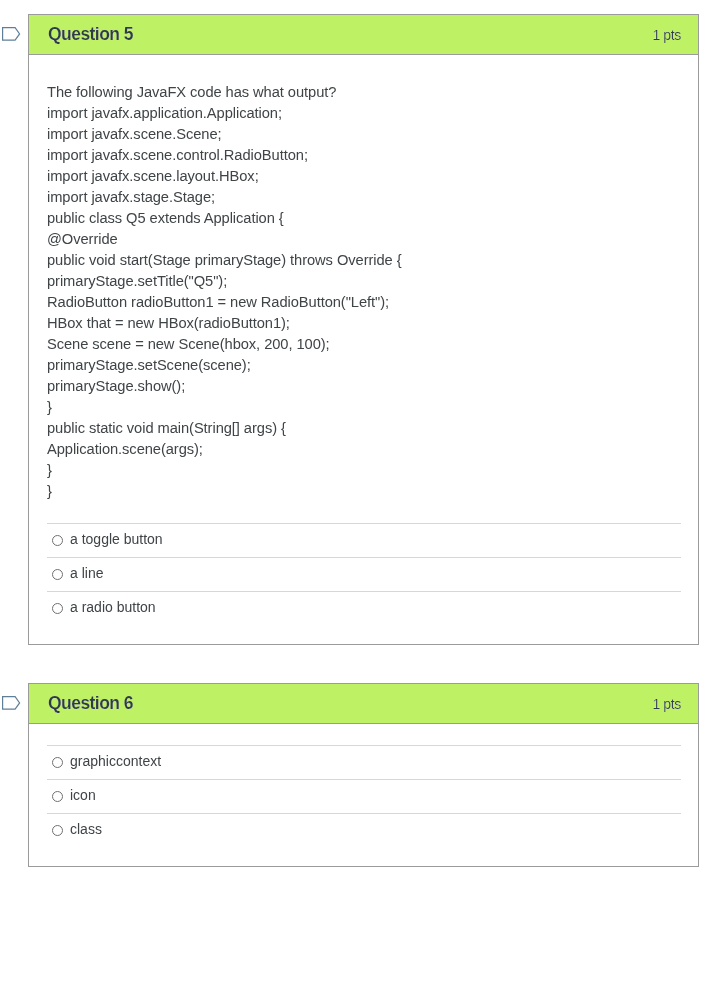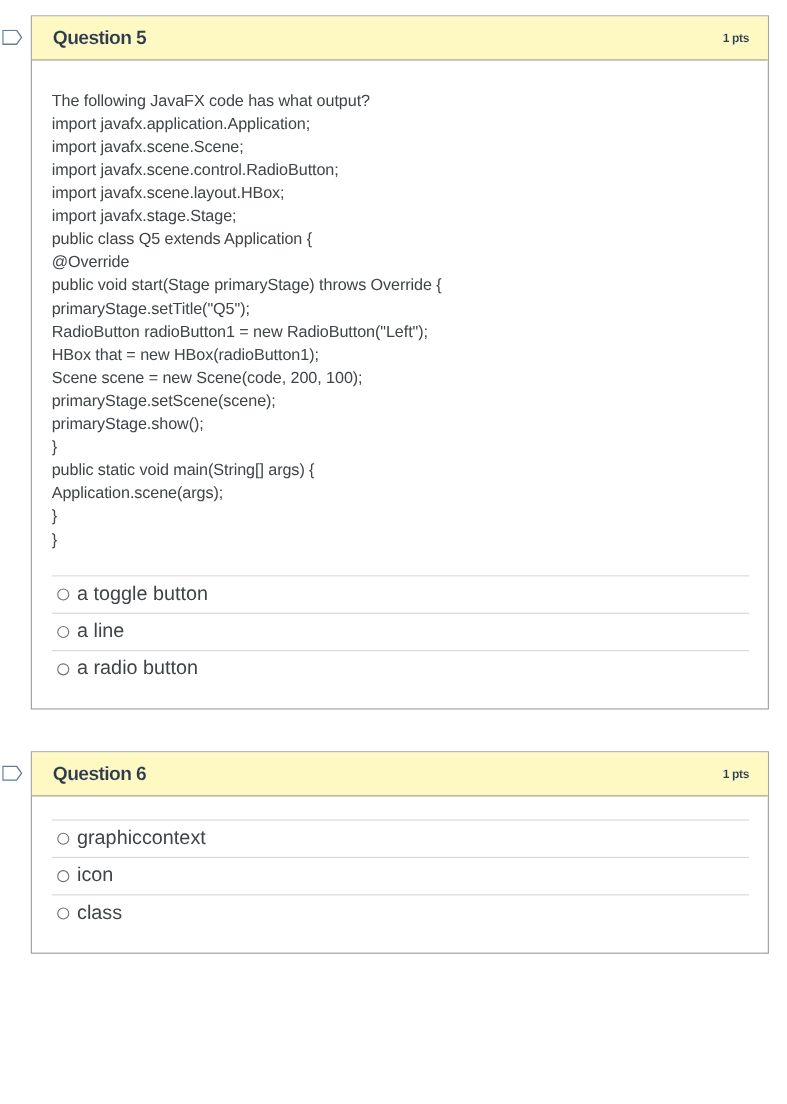--- a/index.html
+++ b/index.html
@@ -17,46 +17,46 @@
   .qwrap { position:relative; margin-bottom:38px; }
   .q-flag { position:absolute; left:2px; top:13px; width:19px; height:15px; }
 
   .question {
     margin-left:28px; width:671px;
     border:1px solid #9b9b9b;
     background:#fff;
   }
   .q-header {
     height:40px;
-    background:#fef9c3;
+    background:#bef264;
     border-bottom:1px solid #9b9b9b;
     display:flex; align-items:center; justify-content:space-between;
     padding: 0 17px 0 19px;
   }
   .q-name { transform:translateZ(0); font-size:17.5px; font-weight:bold; color:#2d3b45; letter-spacing:-0.55px; -webkit-text-stroke:0.13px #f2f2f2; }
-  .q-pts  { transform:translateZ(0); font-size:11px; font-weight:bold; color:#2d3b45; letter-spacing:-0.35px; -webkit-text-stroke:0.13px #f2f2f2; }
+  .q-pts  { transform:translateZ(0); font-size:14px; font-weight:normal; color:#2d3b45; letter-spacing:-0.35px; -webkit-text-stroke:0.13px #f2f2f2; }
   .q-body { padding: 0 17px 0 18px; }
   .q-text { transform:translateZ(0); font-size:14.7px; line-height:21px; color:#3f4447; padding-top:27px; letter-spacing:-0.07px; }
   .answers { padding-bottom:19px; margin-top:21px; }
   .answer {
     border-top:1px solid #d7d7d7;
     height:34px;
     display:flex; align-items:center;
     padding-left: 5px;
   }
   .radio {
     width:11px; height:11px; border:1px solid #707070; border-radius:50%;
     margin-right:7px; flex:none; background:#fff;
   }
   .blank { position:relative; display:inline-block; width:59px; height:1em; color:transparent; overflow:visible; }
   .blank::before, .blank::after { content:""; position:absolute; left:0; width:59px;
            background-image: repeating-linear-gradient(to right, #4a5157 0px, #4a5157 5.65px, transparent 5.65px, transparent 6.57px); }
   .blank::before { top:17px; height:1px; }
   .blank::after  { top:18px; height:1px; opacity:0.55; }
-  .ans-text { transform:translateZ(0); display:inline-block; font-size:18px; color:#3f4447; position:relative; top:-1.5px; }
+  .ans-text { transform:translateZ(0); display:inline-block; font-size:14px; color:#3f4447; position:relative; top:-1.5px; }
 </style>
 </head>
 <body>
 
 <div class="page">
   <div id="cards">
   <div class="qwrap">
     <span class="q-flag">
       <svg width="19" height="15" viewBox="0 0 19 15">
         <path d="M0.6 0.6 H13.1 L17.6 6.9 L13.1 13.2 H0.6 Z" fill="none" stroke="#5f7f99" stroke-width="1.2" stroke-linejoin="miter"></path>
@@ -74,21 +74,21 @@
               <div>import javafx.scene.Scene;</div>
               <div>import javafx.scene.control.RadioButton;</div>
               <div>import javafx.scene.layout.HBox;</div>
               <div>import javafx.stage.Stage;</div>
               <div>public class Q5 extends Application {</div>
               <div>@Override</div>
               <div>public void start(Stage primaryStage) throws Override {</div>
               <div>primaryStage.setTitle("Q5");</div>
               <div>RadioButton radioButton1 = new RadioButton("Left");</div>
               <div>HBox that = new HBox(radioButton1);</div>
-              <div>Scene scene = new Scene(code, 200, 100);</div>
+              <div>Scene scene = new Scene(hbox, 200, 100);</div>
               <div>primaryStage.setScene(scene);</div>
               <div>primaryStage.show();</div>
               <div>}</div>
               <div>public static void main(String[] args) {</div>
               <div>Application.scene(args);</div>
               <div>}</div>
               <div>}</div>
             </div>
         <div class="answers">
               <div class="answer">

